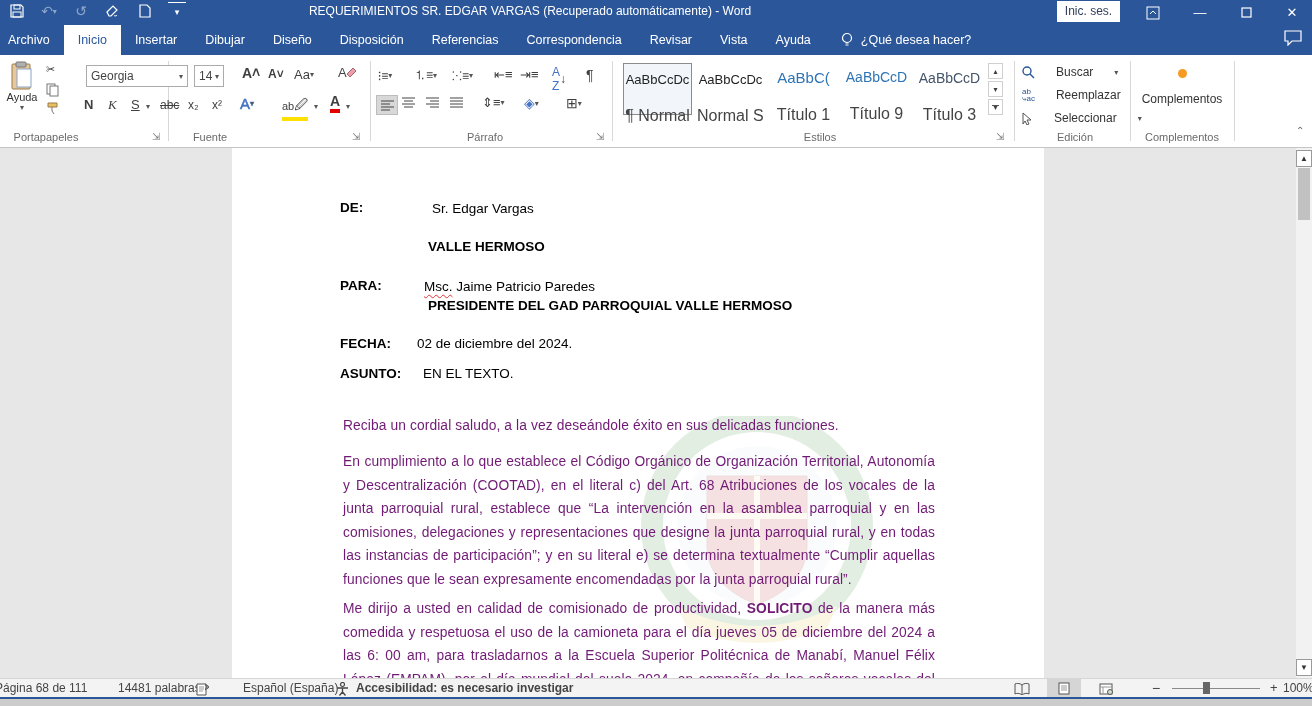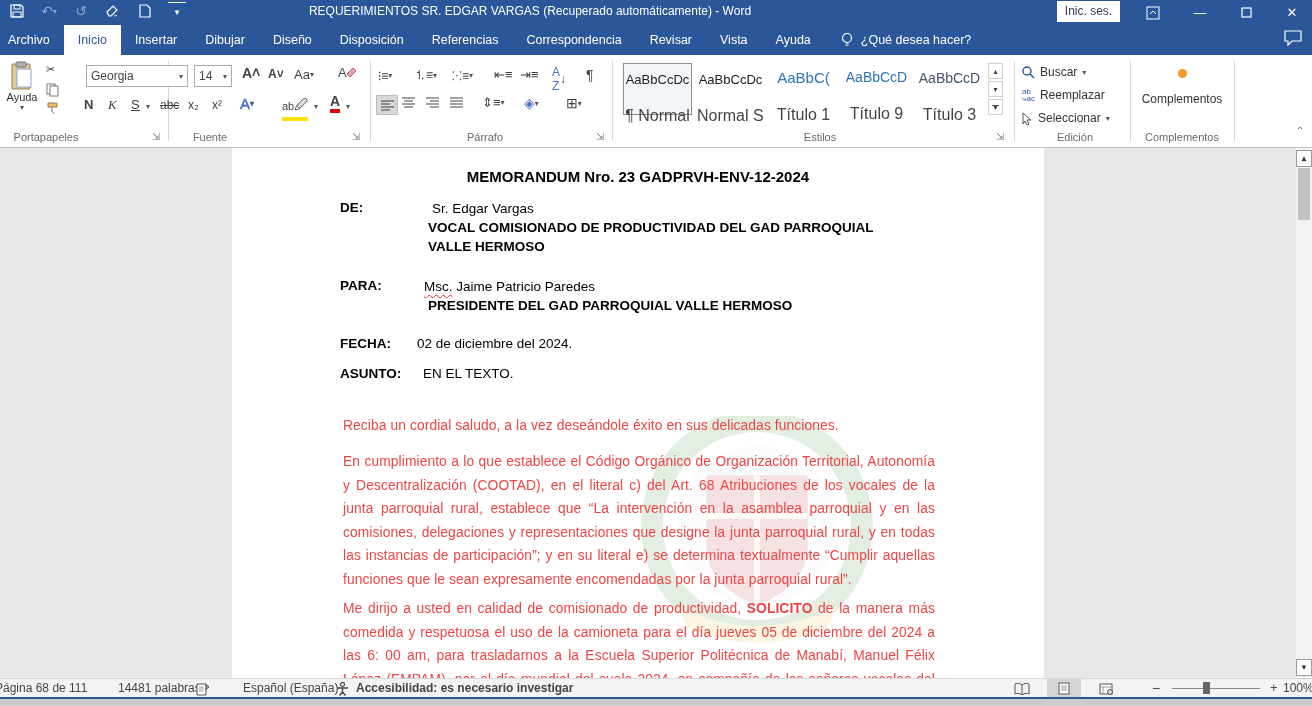--- a/index.html
+++ b/index.html
@@ -36,29 +36,29 @@
   .bigA { font-size:14px; font-weight:bold; }
   .fmt { font-size:13px; }
   .u-yel { border-bottom:4px solid #ffe000; }
   .u-red { border-bottom:4px solid #e00000; }
   .style-card { position:absolute; top:8px; width:69px; height:52px; background:#fff; border:1px solid transparent; text-align:center; cursor:pointer; }
   .style-card.selected { border:1px solid #8c8c8c; background:#f2f6fb; }
   .style-sample { font-size:13px; margin-top:8px; white-space:nowrap; overflow:hidden; color:#222; }
   .style-sample.blue { color:#2e74b5; font-size:15px; margin-top:5px; }
   .style-sample.gblue { color:#44546a; font-size:14px; margin-top:6px; }
   .style-name { font-size:16px; color:#444; margin-top:20px; white-space:nowrap; overflow:hidden; }
-  .edit-item { position:absolute; left:1022px; display:flex; align-items:center; gap:5px; font-size:12px; color:#333; }
+  .edit-item { position:absolute; left:1022px; display:flex; align-items:center; gap:21px; font-size:12px; color:#333; }
 
   
   #docarea { position:absolute; left:0; top:148px; width:1312px; height:530px; background:#e7e7e7; overflow:hidden; }
   #page { position:absolute; left:232px; top:0; width:812px; height:530px; background:#fff; overflow:hidden; }
   #page .lbl { position:absolute; font-weight:bold; font-size:13.5px; color:#000; }
   #page .val { position:absolute; font-size:13.5px; color:#000; white-space:nowrap; }
   #page .valb { position:absolute; font-size:13.5px; font-weight:bold; color:#000; white-space:nowrap; }
-  .bodyp { position:absolute; left:111px; width:592px; font-size:13.8px; line-height:23.5px; color:#ef4444; text-align:justify; letter-spacing:0.1px; }
+  .bodyp { position:absolute; left:111px; width:592px; font-size:13.8px; line-height:23.5px; color:#701a75; text-align:justify; letter-spacing:0.1px; }
   #memo-title { position:absolute; left:0; top:20px; width:100%; text-align:center; font-weight:bold; font-size:15px; color:#000; }
   .squiggle { text-decoration:underline wavy #e03030 1px; text-underline-offset:3px; }
   #crest { position:absolute; left:360px; top:268px; opacity:0.14; }
 
   
   #vscroll { position:absolute; right:0; top:148px; width:16px; height:530px; background:#f2f2f2; }
   .sbtn { position:absolute; left:0; width:16px; height:17px; background:#fff; border:1px solid #9a9a9a; color:#333; font-size:8px; display:flex; align-items:center; justify-content:center; }
   #sthumb { position:absolute; left:2px; top:20px; width:12px; height:52px; background:#c1c1c1; }
 
   
@@ -169,21 +169,21 @@
       </svg>
   </span>
   <div class="glabel" style="left:-14px; width:120px;">Portapapeles</div>
   <span class="launcher" style="left:152px;">⇲</span>
   <div class="gsep" style="left:168px;"></div>
 
   <div class="combo" style="left:86px; top:10px; width:102px;">
     <span>Georgia</span>
       <span class="arrow">▾</span>
   </div>
-  <div class="combo" style="left:194px; top:10px; width:38px;">
+  <div class="combo" style="left:194px; top:10px; width:30px;">
     <span>14</span>
       <span class="arrow">▾</span>
   </div>
   <span class="abs btn bigA" style="left:242px; top:10px;">A˄</span>
   <span class="abs btn bigA" style="left:268px; top:12px; font-size:12px;">A˅</span>
   <span class="abs btn" style="left:294px; top:12px; font-size:13px;">Aa <span class="arrow">▾</span></span>
   <span class="abs btn" style="left:338px; top:10px;">
     <svg width="18" height="16" viewBox="0 0 18 16">
         <text x="0" y="12" font-size="13" fill="#444" font-family="sans-serif">A</text>
         <path d="M9 9l6-6 3 3-6 6z" fill="#e8a0a8" stroke="#b06070"></path>
@@ -301,25 +301,23 @@
   <div id="page">
 
     <svg id="crest" width="330" height="240" viewBox="0 0 330 240">
       <circle cx="165" cy="110" r="105" fill="none" stroke="#3f8f3f" stroke-width="22"></circle>
       <circle cx="165" cy="110" r="80" fill="#dfe9f5"></circle>
       <path d="M115 60h100v70c0 30-25 50-50 58-25-8-50-28-50-58z" fill="#c03030" stroke="#8a1f1f"></path>
       <path d="M165 60v128M115 100h100" stroke="#f5e6b0" stroke-width="6"></path>
       <path d="M85 190q80 40 160 0l-10 22q-70 30-140 0z" fill="#e8c44a"></path>
     </svg>
 
-    <div id="memo-title">MEMORANDUM Nro. 23 GADPRVH-ENV-12-2024</div>
 
     <div class="lbl" style="left:108px; top:52px;">DE:</div>
     <div class="val" style="left:200px; top:53px;">Sr. Edgar Vargas</div>
-    <div class="valb" style="left:196px; top:72px;">VOCAL COMISIONADO DE PRODUCTIVIDAD DEL GAD PARROQUIAL</div>
     <div class="valb" style="left:196px; top:91px;">VALLE HERMOSO</div>
 
     <div class="lbl" style="left:108px; top:130px;">PARA:</div>
     <div class="val" style="left:192px; top:131px;"><span class="squiggle">Msc.</span><span> Jaime Patricio Paredes</span></div>
     <div class="valb" style="left:196px; top:150px;">PRESIDENTE DEL GAD PARROQUIAL VALLE HERMOSO</div>
 
     <div class="lbl" style="left:108px; top:188px;">FECHA:</div>
     <div class="val" style="left:185px; top:188px;">02 de diciembre del 2024.</div>
 
     <div class="lbl" style="left:108px; top:218px;">ASUNTO:</div>

